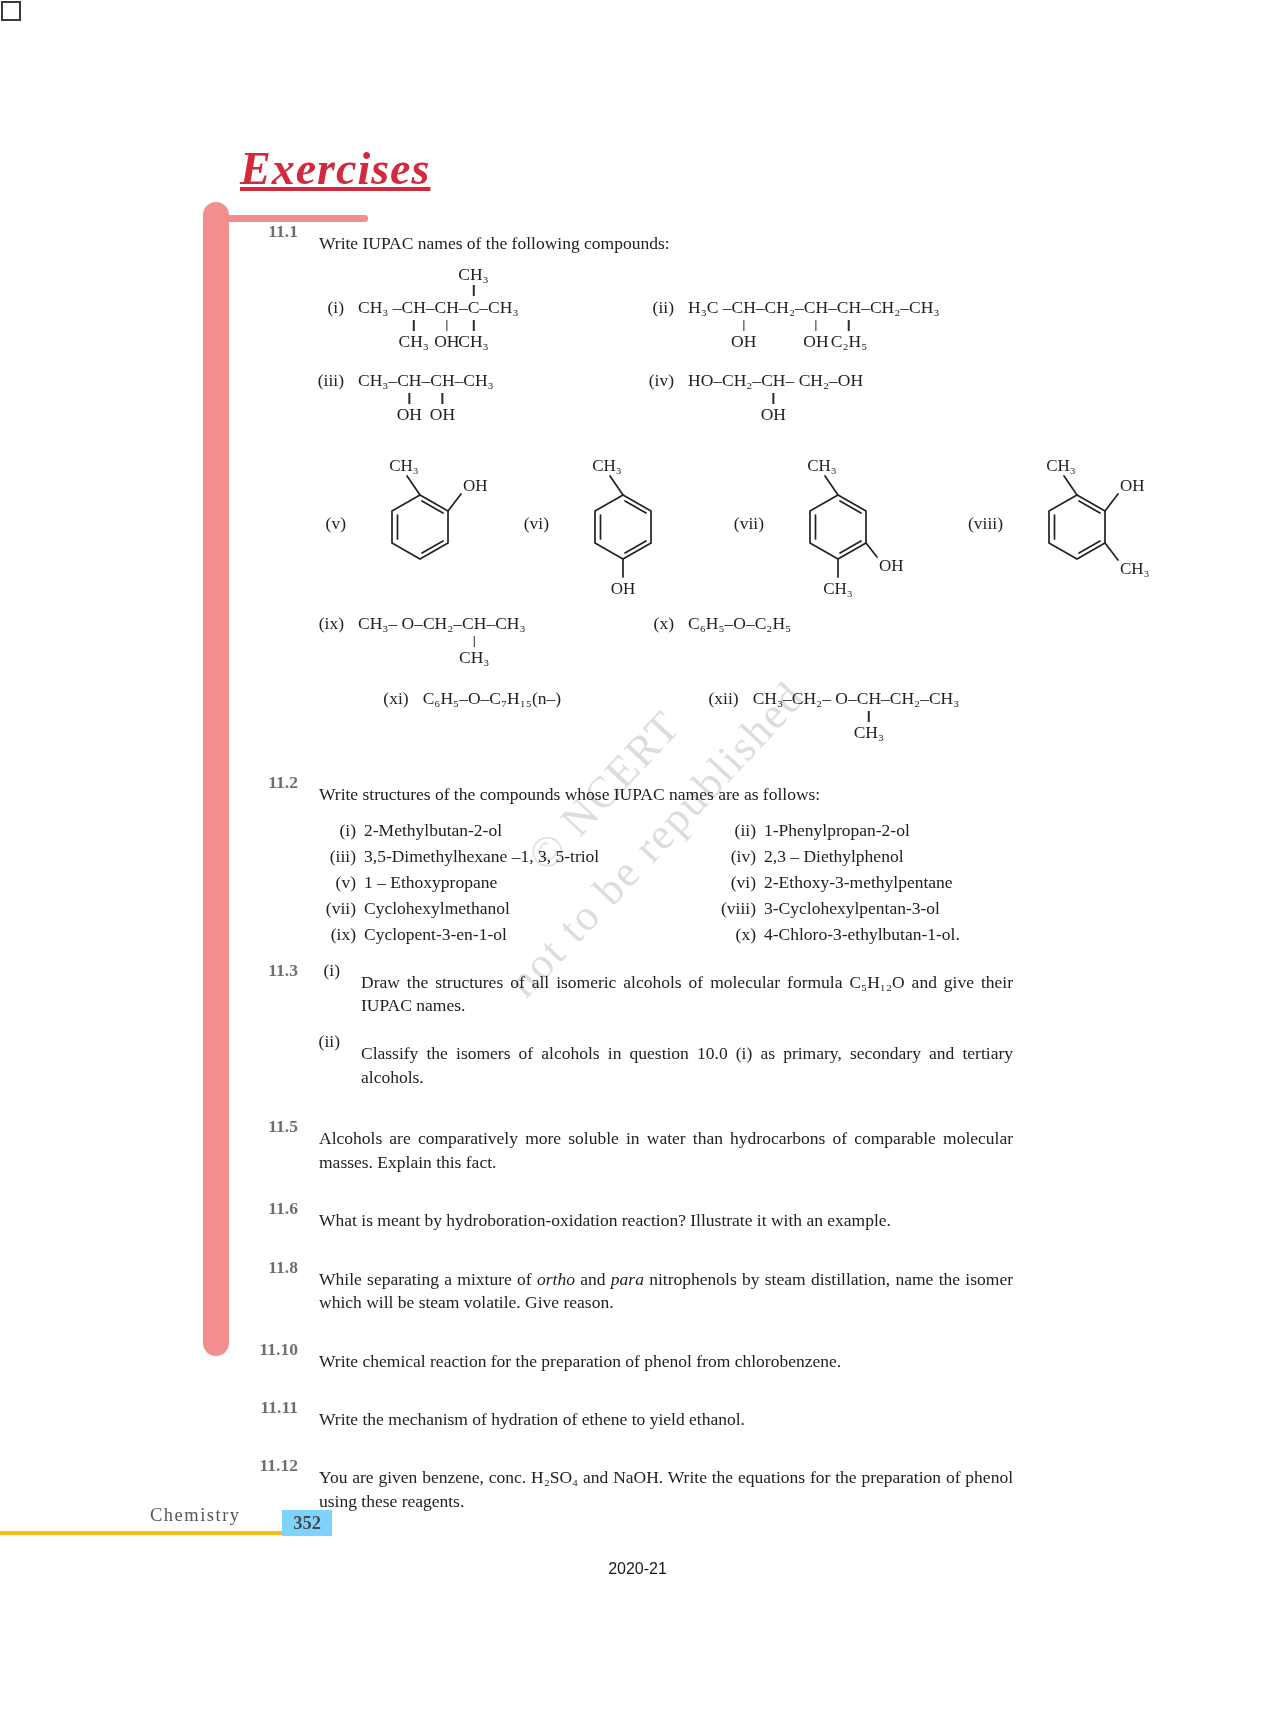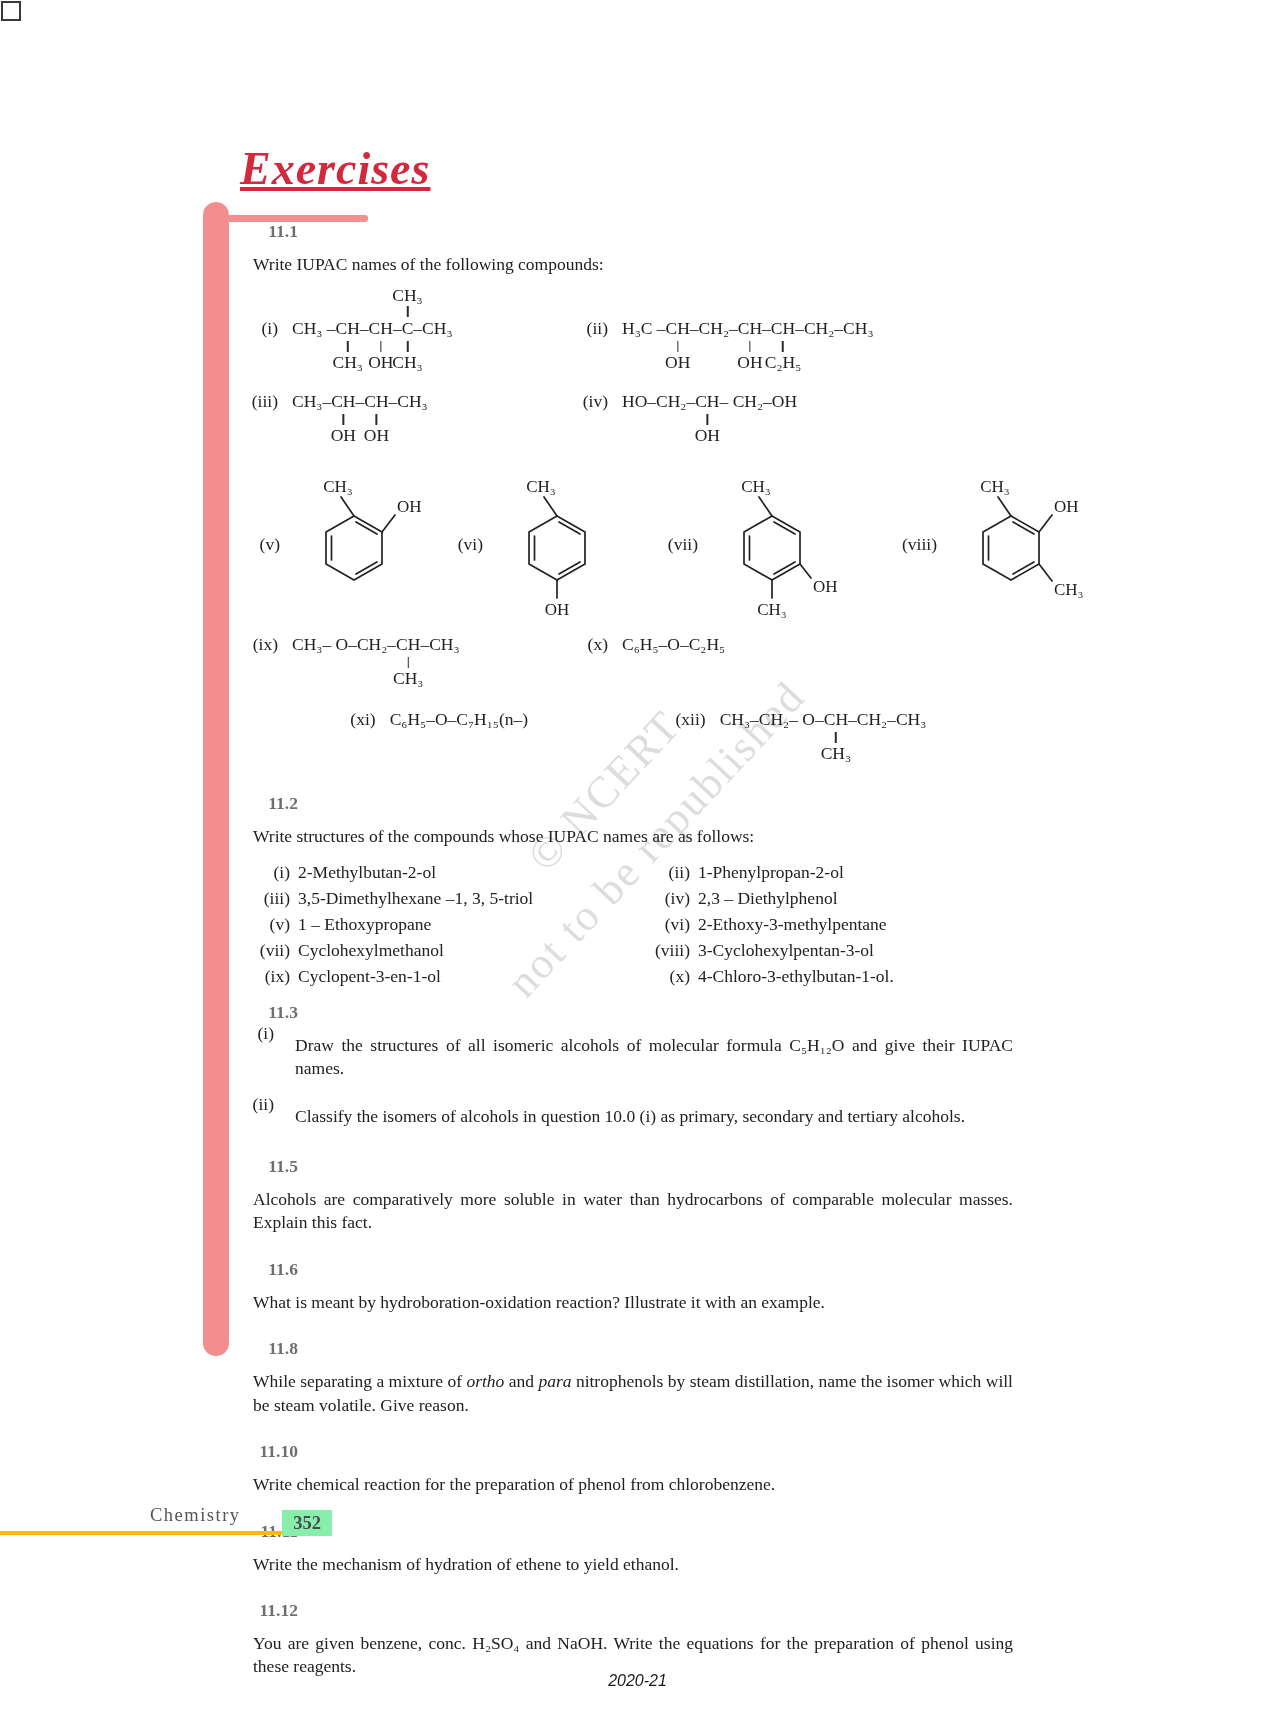--- a/index.html
+++ b/index.html
@@ -8,21 +8,21 @@
   .corner{position:absolute;left:1px;top:1px;width:16px;height:16px;border:2px solid #3a3a3a;background:#fff;}
   .title{position:absolute;left:240px;top:142px;margin:0;font-size:46px;font-style:italic;font-weight:600;
          color:#d3293d;letter-spacing:1px;z-index:2;text-decoration:underline;}
   .vbar{position:absolute;left:203px;top:202px;width:26px;height:1154px;background:#f28e8e;border-radius:13px;z-index:1;}
   .hbar{position:absolute;left:205px;top:215px;width:163px;height:7px;background:#f28e8e;border-radius:3px;z-index:1;}
   .watermark{position:absolute;left:400px;top:600px;width:460px;height:430px;display:flex;flex-direction:column;
          align-items:center;justify-content:center;gap:20px;transform:rotate(-47deg);color:#c2c2c6;opacity:.55;
          font-size:44px;letter-spacing:2px;z-index:0;pointer-events:none;}
   .watermark span{white-space:nowrap;}
   .content{position:absolute;left:242px;top:221px;width:782px;z-index:2;}
-  .q{display:flex;margin-bottom:13px;flex-direction:column;}
+  .q{display:flex;margin-bottom:13px;}
   .qnum{width:56px;text-align:right;font-weight:bold;color:#6d6e71;flex:none;margin-right:10px;}
   .qbody{flex:1;min-width:0;}
   .qbody p{margin:11px;text-align:justify;line-height:1.34;}
   
   .srow{display:flex;}
   .sr1{margin-top:42px;margin-bottom:52px;}
   .sr2{margin-bottom:56px;}
   .sr3{margin-bottom:14px;}
   .sr4{margin-bottom:54px;}
   .sr5{margin-bottom:50px;justify-content:center;}
@@ -43,24 +43,24 @@
   
   .twocol{display:grid;grid-template-columns:400px 1fr;row-gap:2px;margin-top:3px;line-height:1.38;}
   .li{display:flex;}
   .lilabel{width:48px;text-align:right;margin-right:8px;flex:none;}
   
   .part{display:flex;margin-bottom:3px;}
   .plabel{width:32px;text-align:right;margin-right:10px;flex:none;}
   
   .footer-line{position:absolute;left:0;top:1531px;width:282px;height:4px;background:#fdb913;z-index:2;}
   .footer-subject{position:absolute;left:150px;top:1505px;font-size:18.5px;letter-spacing:1.5px;color:#55565a;z-index:2;}
-  .footer-pagebox{position:absolute;left:282px;top:1510px;width:50px;height:26px;background:#86efac;display:flex;
+  .footer-pagebox{position:absolute;left:282px;top:1510px;width:50px;height:26px;background:#7dd3fc;display:flex;
         align-items:center;justify-content:center;font-weight:bold;font-size:18.5px;color:#4a4a4c;z-index:2;}
-  .yearcode{position:absolute;left:0;right:0;top:1672px;text-align:center;
-        font-family:"Liberation Sans","DejaVu Sans",sans-serif;font-size:16px;color:#1a1a1a;z-index:2;font-style:italic;}
+  .yearcode{position:absolute;left:0;right:0;top:1560px;text-align:center;
+        font-family:"Liberation Sans","DejaVu Sans",sans-serif;font-size:16px;color:#1a1a1a;z-index:2;}
 </style>
 </head>
 <body>
 
 <div class="corner"></div>
 
 <div class="watermark">
   <span>© NCERT</span>
   <span>not to be republished</span>
 </div>

